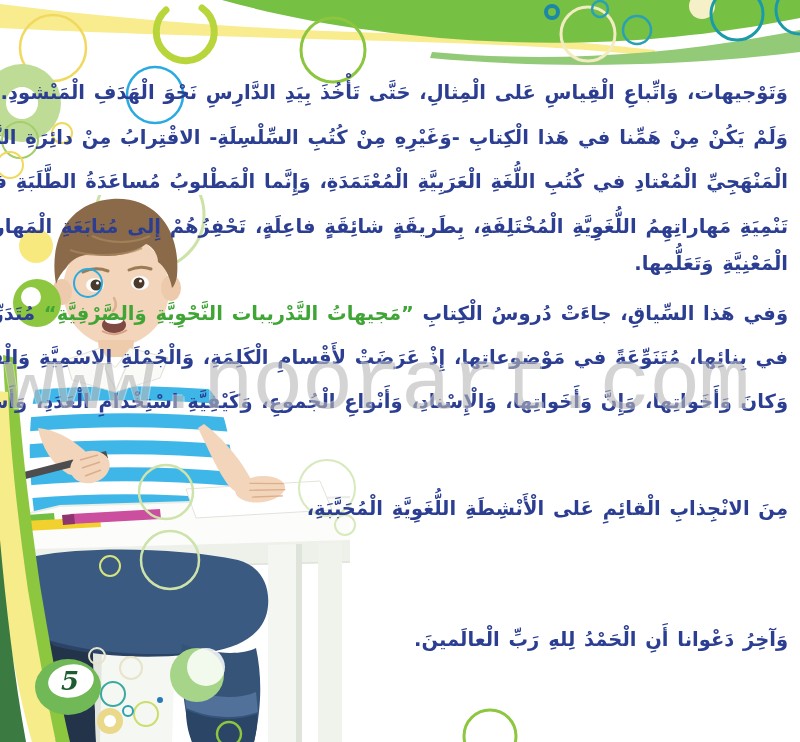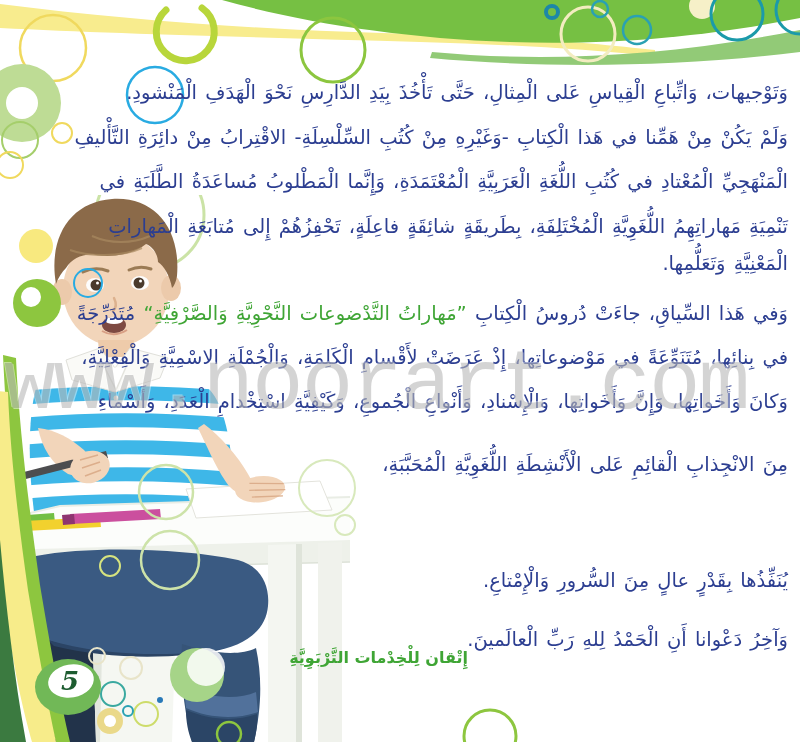--- a/index.html
+++ b/index.html
@@ -19,21 +19,21 @@
   }
   html,body{margin:0;padding:0;background:#fff;}
   .page{
     position:relative;width:800px;height:742px;overflow:hidden;background:#ffffff;
     font-family:"DejaVu Sans",sans-serif;
   }
   .abs{position:absolute;}
   
   .tl{
     position:absolute;right:12px;direction:rtl;unicode-bidi:embed;white-space:nowrap;
-    color:var(--body-text,#2c3e91);font-size:19.5px;font-weight:400;line-height:26px;
+    color:var(--body-text,#2c3e91);font-size:19.5px;font-weight:700;line-height:26px;
     word-spacing:2px;letter-spacing:0;
   }
   .tl .green{color:var(--highlight-text,#3fa535);}
   .signature{
     position:absolute;right:332px;top:648px;direction:rtl;white-space:nowrap;
     color:var(--signature-text,#3fa535);font-size:16px;font-weight:700;
   }
   .watermark{
     position:absolute;left:4px;top:336px;width:812px;white-space:nowrap;
     font-family:"Liberation Mono","DejaVu Sans Mono",monospace;
@@ -191,29 +191,27 @@
     <circle cx="229" cy="734" r="12" fill="none" stroke="#8dc63f" stroke-width="2.5"></circle>
     <circle cx="490" cy="736" r="26" fill="none" stroke="#8dc63f" stroke-width="3"></circle>
   </svg>
 
   <div class="tl" style="top:80px">وَتَوْجيهات، وَاتِّباعِ الْقِياسِ عَلى الْمِثالِ، حَتَّى تَأْخُذَ بِيَدِ الدَّارِسِ نَحْوَ الْهَدَفِ الْمَنْشودِ.</div>
   <div class="tl" style="top:125px">وَلَمْ يَكُنْ مِنْ هَمِّنا في هَذا الْكِتابِ -وَغَيْرِهِ مِنْ كُتُبِ السِّلْسِلَةِ- الاقْتِرابُ مِنْ دائِرَةِ التَّأْليفِ</div>
   <div class="tl" style="top:169px">الْمَنْهَجِيِّ الْمُعْتادِ في كُتُبِ اللُّغَةِ الْعَرَبِيَّةِ الْمُعْتَمَدَةِ، وَإِنَّما الْمَطْلوبُ مُساعَدَةُ الطَّلَبَةِ في</div>
   <div class="tl" style="top:214px">تَنْمِيَةِ مَهاراتِهِمُ اللُّغَوِيَّةِ الْمُخْتَلِفَةِ، بِطَريقَةٍ شائِقَةٍ فاعِلَةٍ، تَحْفِزُهُمْ إِلى مُتابَعَةِ الْمَهاراتِ</div>
   <div class="tl" style="top:251px">الْمَعْنِيَّةِ وَتَعَلُّمِها.</div>
   <div class="tl" style="top:301px">
-    <span>وَفي هَذا السِّياقِ، جاءَتْ دُروسُ الْكِتابِ </span><span class="green">”مَهاراتُ التَّدْضوعات النَّحْوِيَّةِ وَالصَّرْفِيَّةِ“</span><span> مُتَدَرِّجَةً</span>
+    <span>وَفي هَذا السِّياقِ، جاءَتْ دُروسُ الْكِتابِ </span><span class="green">”مَجيهاتُ التَّدْريبات النَّحْوِيَّةِ وَالصَّرْفِيَّةِ“</span><span> مُتَدَرِّجَةً</span>
   </div>
   <div class="tl" style="top:345px">في بِنائِها، مُتَنَوِّعَةً في مَوْضوعاتِها، إِذْ عَرَضَتْ لأَقْسامِ الْكَلِمَةِ، وَالْجُمْلَةِ الاسْمِيَّةِ وَالْفِعْلِيَّةِ،</div>
   <div class="tl" style="top:389px">وَكانَ وَأَخَواتِها، وَإِنَّ وَأَخَواتِها، وَالْإِسْنادِ، وَأَنْواعِ الْجُموعِ، وَكَيْفِيَّةِ اسْتِخْدامِ الْعَدَدِ، وَأَسْماءِ</div>
-  <div class="tl" style="top:452px">مِنَ الانْجِذابِ الْقائِمِ عَلى الْأَنْشِطَةِ اللُّغَوِيَّةِ الْمُحَبَّبَةِ،</div>
-  <div class="tl" style="top:568px">يُنَفِّذُها بِقَدْرٍ عالٍ مِنَ السُّرورِ وَالْإِمْتاعِ.</div>
+  <div class="tl" style="top:496px">مِنَ الانْجِذابِ الْقائِمِ عَلى الْأَنْشِطَةِ اللُّغَوِيَّةِ الْمُحَبَّبَةِ،</div>
   <div class="tl" style="top:627px">وَآخِرُ دَعْوانا أَنِ الْحَمْدُ لِلهِ رَبِّ الْعالَمينَ.</div>
 
-  <div class="signature">إِتْقان لِلْخِدْمات التَّرْبَوِيَّةِ</div>
 
   <div class="watermark">www.noorart.com</div>
 
   <svg class="abs" style="left:28px;top:650px" width="84" height="72" viewBox="28 650 84 72">
     <ellipse cx="68" cy="687" rx="33" ry="28" fill="var(--page-oval,#71b857)"></ellipse>
     <ellipse cx="71" cy="681" rx="23" ry="16.5" fill="#ffffff" transform="rotate(-10 71 681)"></ellipse>
     <text x="70" y="690" text-anchor="middle" font-family="DejaVu Serif, serif" font-style="italic" font-size="26" font-weight="700" fill="var(--page-number-text,#1d5c30)">5</text>
   </svg>
 
 </div>

